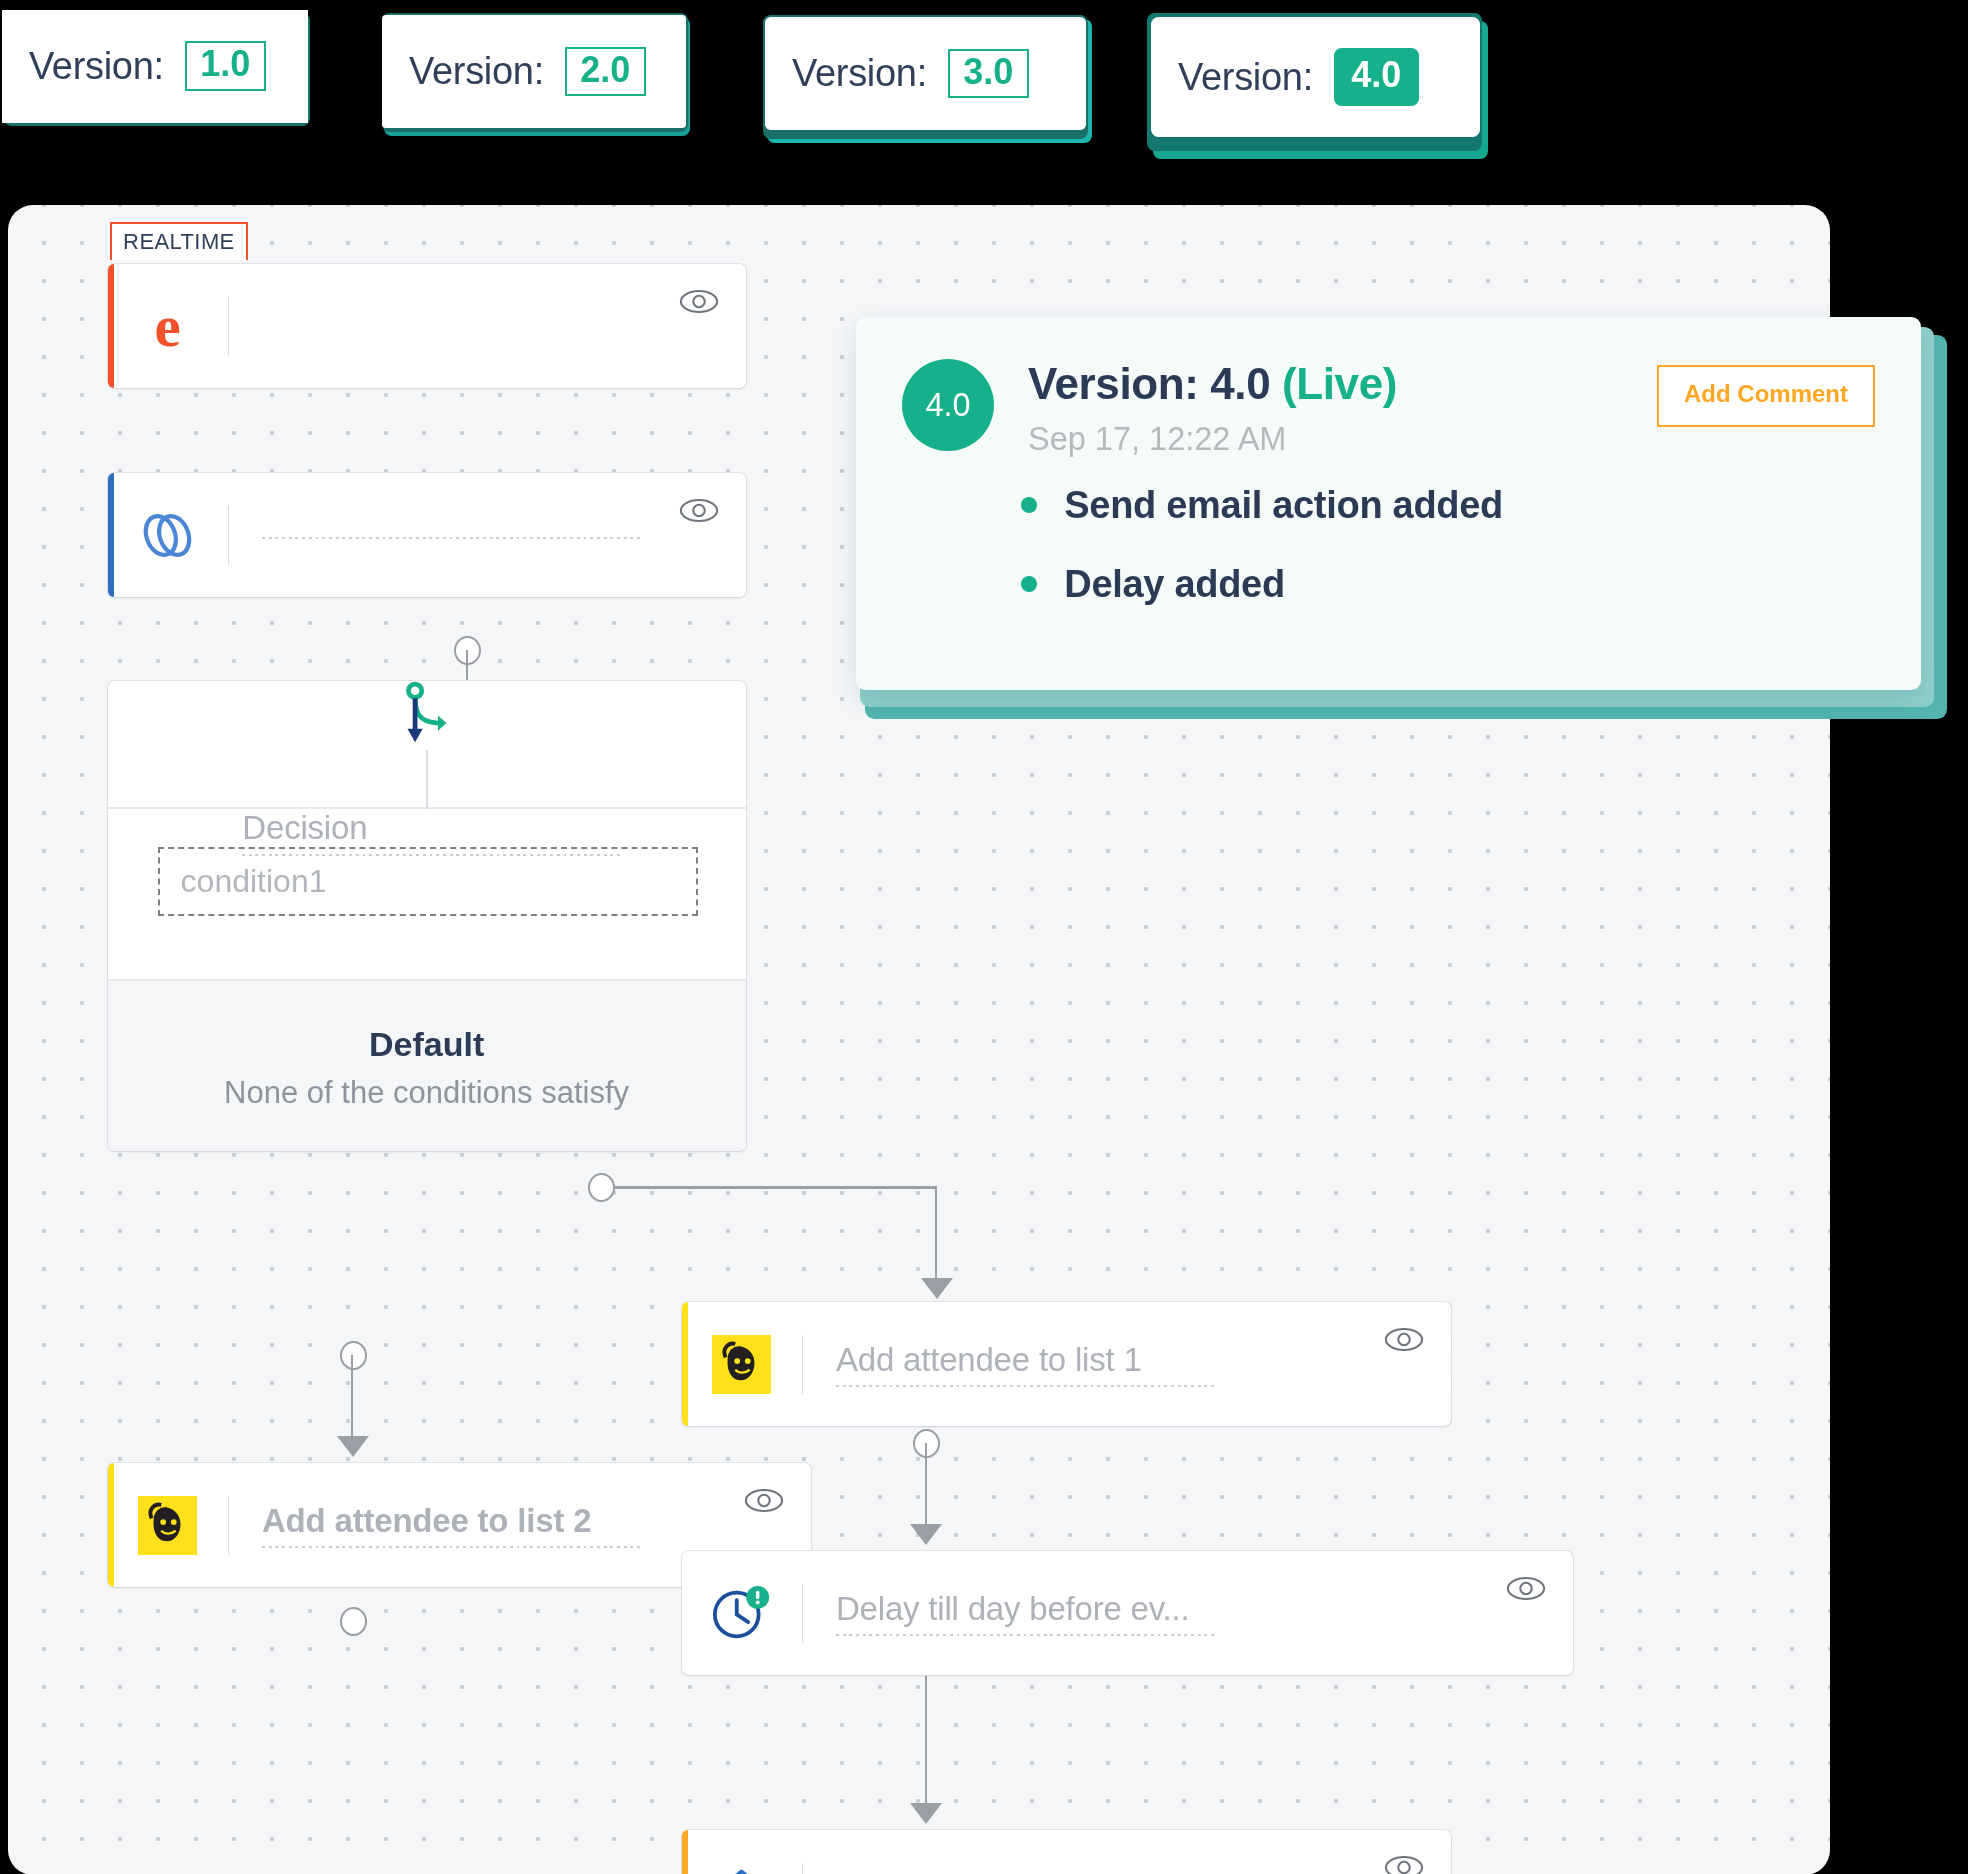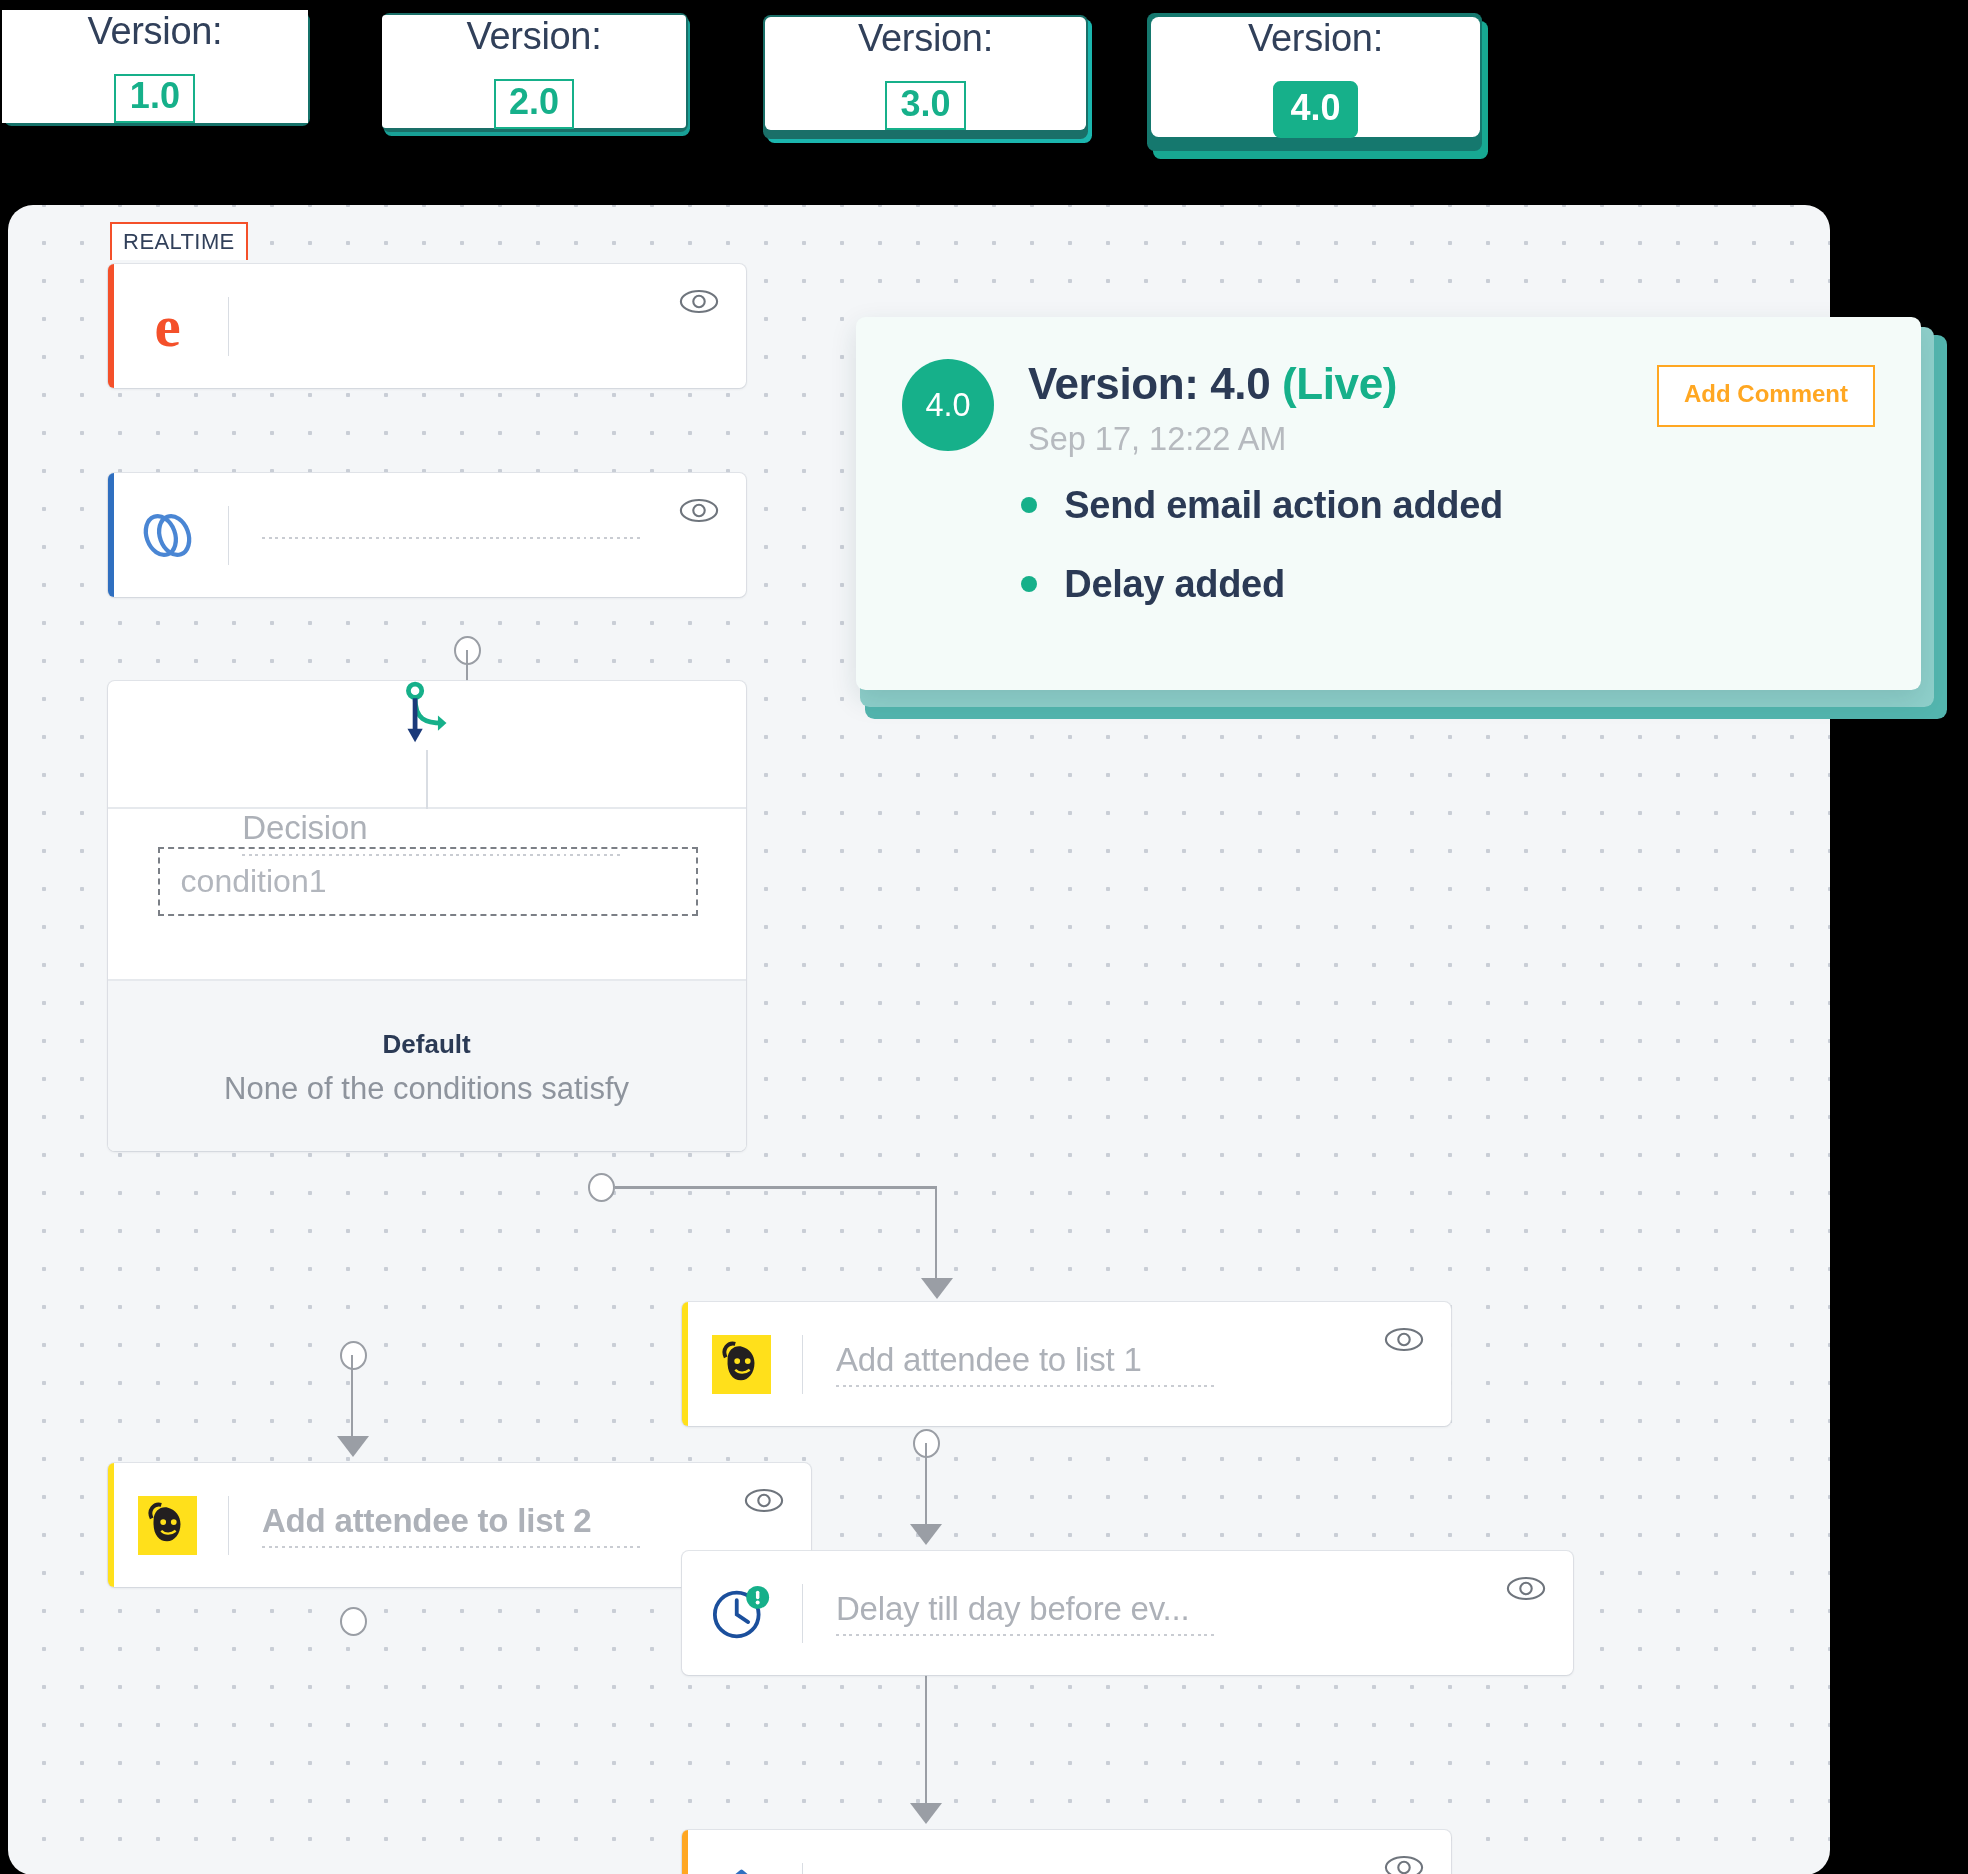--- a/index.html
+++ b/index.html
@@ -12,21 +12,20 @@
   #root { position: relative; width: 1968px; height: 1874px; }
 
   
   .version-tabs { position: absolute; left: 0; top: 0; width: 100%; height: 177px; }
   .vtab {
     position: absolute;
     background: #ffffff;
     display: flex; align-items: center;
     padding: 0 27px;
     gap: 21px;
-    flex-direction: column;
   }
   .vtab-label {
     font-size: 38px; color: #31405a; letter-spacing: -0.3px; white-space: nowrap;
   }
   .vbadge {
     font-size: 36px; color: #16b08a;
     border: 2.9px solid #16b08a;
     padding: 1.9px 13.4px 5.7px 13.4px;
     line-height: 1.05;
     font-weight: bold;
@@ -111,21 +110,21 @@
     width: 540px; height: 69px;
     border: 2.9px dashed #7b7f86;
     display: flex; align-items: center; padding-left: 21px;
   }
   .cond-chip span { font-size: 32px; color: #b2b6bd; }
   .default-area {
     background: #f4f6f8; height: 174px;
     display: flex; flex-direction: column; align-items: center; justify-content: center;
     gap: 11.5px;
   }
-  .default-title { font-size: 26px; font-weight: bold; color: #2b3a55; }
+  .default-title { font-size: 34px; font-weight: bold; color: #2b3a55; }
   .default-sub { font-size: 31px; color: #8e949d; }
 
   
   .conn-line { position: absolute; background: #9a9ea5; }
   .conn-dot {
     position: absolute; width: 27px; height: 29px; border-radius: 50%;
     background: #ffffff; border: 2.9px solid #9a9ea5;
   }
   .conn-arrow {
     position: absolute; width: 0; height: 0;

